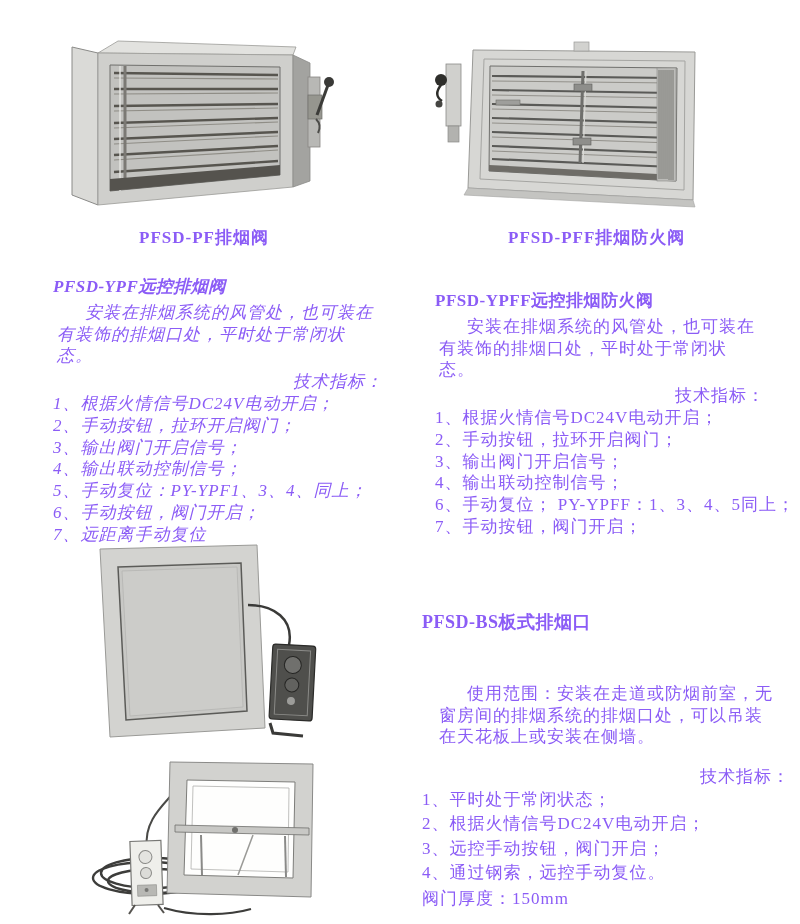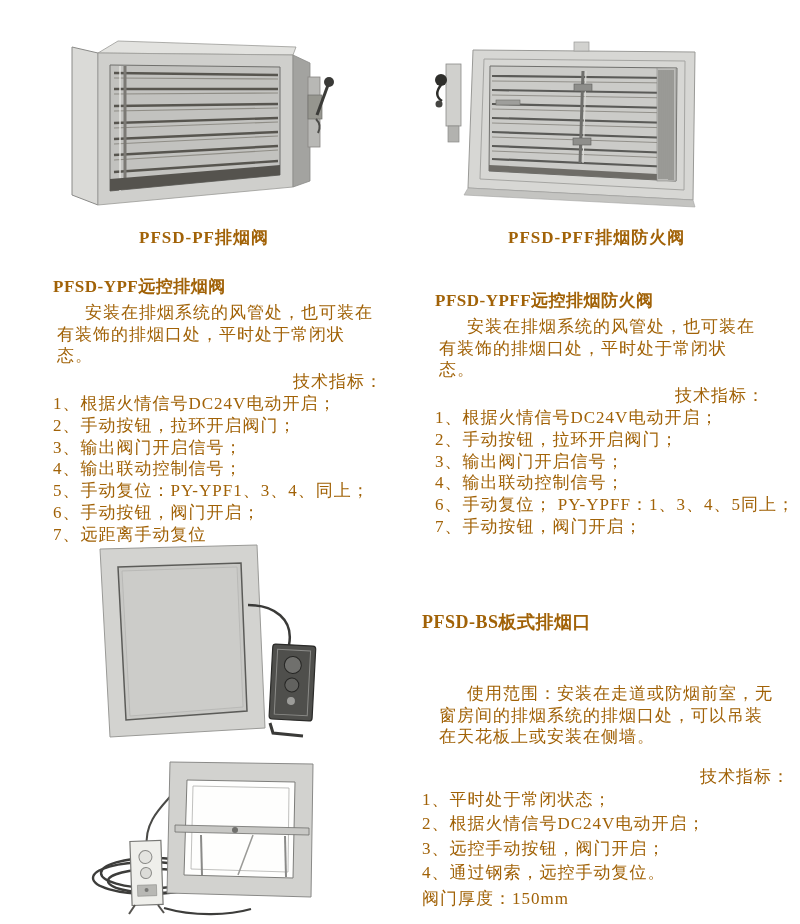--- a/index.html
+++ b/index.html
@@ -1,38 +1,38 @@
 <!DOCTYPE html>
 <html><head>
 <meta charset="utf-8">
 <style>
   html,body { margin:0; padding:0; background:#ffffff; }
   .page {
     position:relative; width:800px; height:924px; background:#ffffff;
     font-family:"Liberation Serif","DejaVu Serif",serif;
-    color:#a16207; overflow:hidden;
+    color:#8b5cf6; overflow:hidden;
   }
   .photo { position:absolute; }
   #photo-pf    { left:70px;  top:33px;  }
   #photo-pff   { left:428px; top:38px;  }
   #photo-panel { left:88px;  top:543px; }
   #photo-frame { left:85px;  top:757px; }
 
   .caption {
     position:absolute; font-size:17px; font-weight:bold;
     letter-spacing:1px; white-space:nowrap;
   }
   #cap-pf  { left:139px; top:226px; }
   #cap-pff { left:508px; top:226px; }
 
   .col {
     position:absolute; width:330px; font-size:17px;
     line-height:21.8px; letter-spacing:1px;
   }
-  #col-ypf  { left:53px;  top:276px; }
+  #col-ypf  { left:53px;  top:276px;font-style:italic; }
   #col-ypff { left:435px; top:290px; }
   .col h3 { margin:0; font-size:17px; font-weight:bold; letter-spacing:0.5px; white-space:nowrap; }
   .intro { margin:4px; text-indent:28px; }
   .spec-title { white-space:nowrap;text-align:right; }
   ul.specs { margin:0; padding:0; list-style:none; }
   ul.specs li { white-space:nowrap; }
 
   #sec-bs { position:absolute; left:422px; top:611px; width:368px;
             font-size:17px; letter-spacing:1px; }
   #sec-bs h3 { margin:0 0 50px 0; font-size:18px; font-weight:bold;

